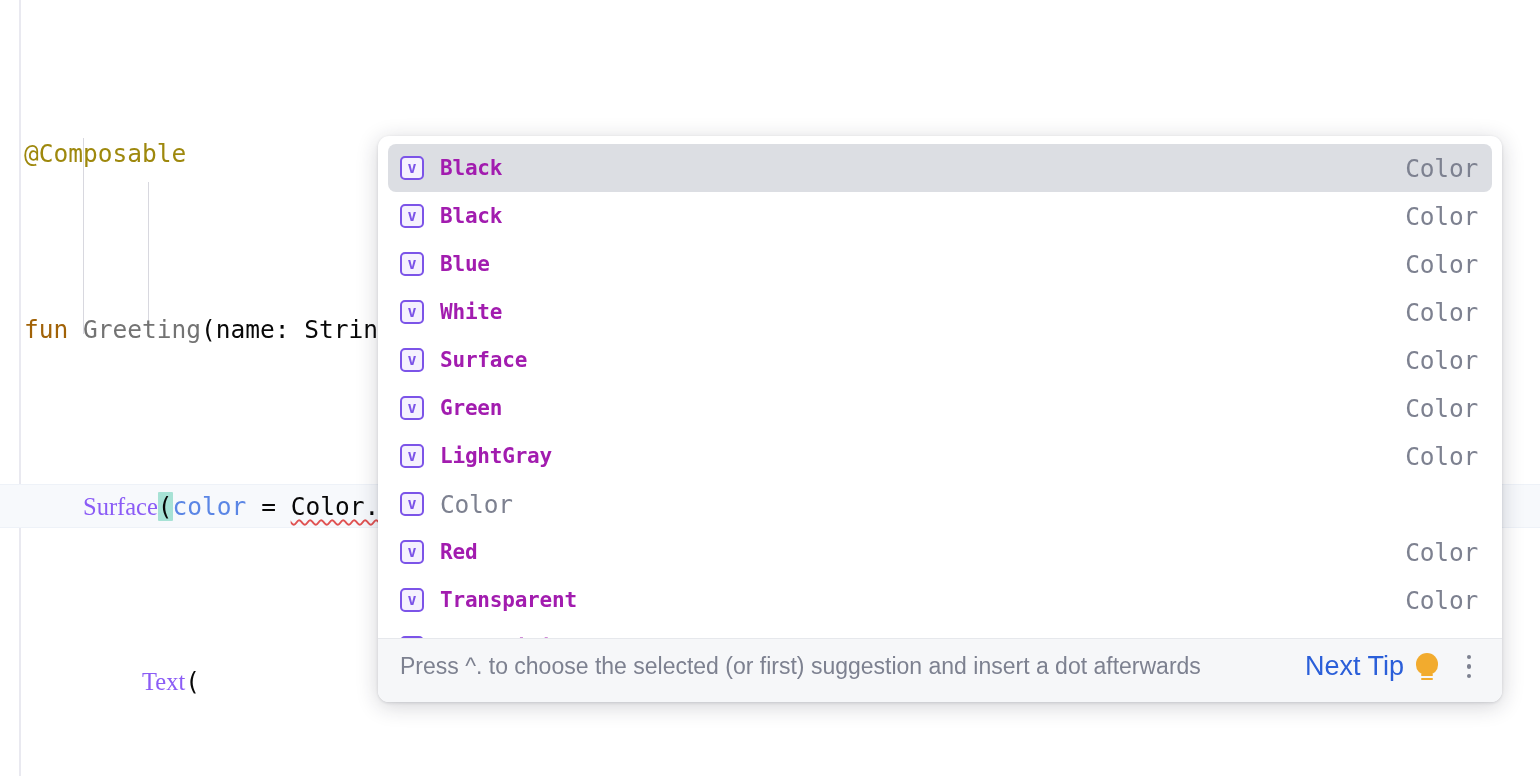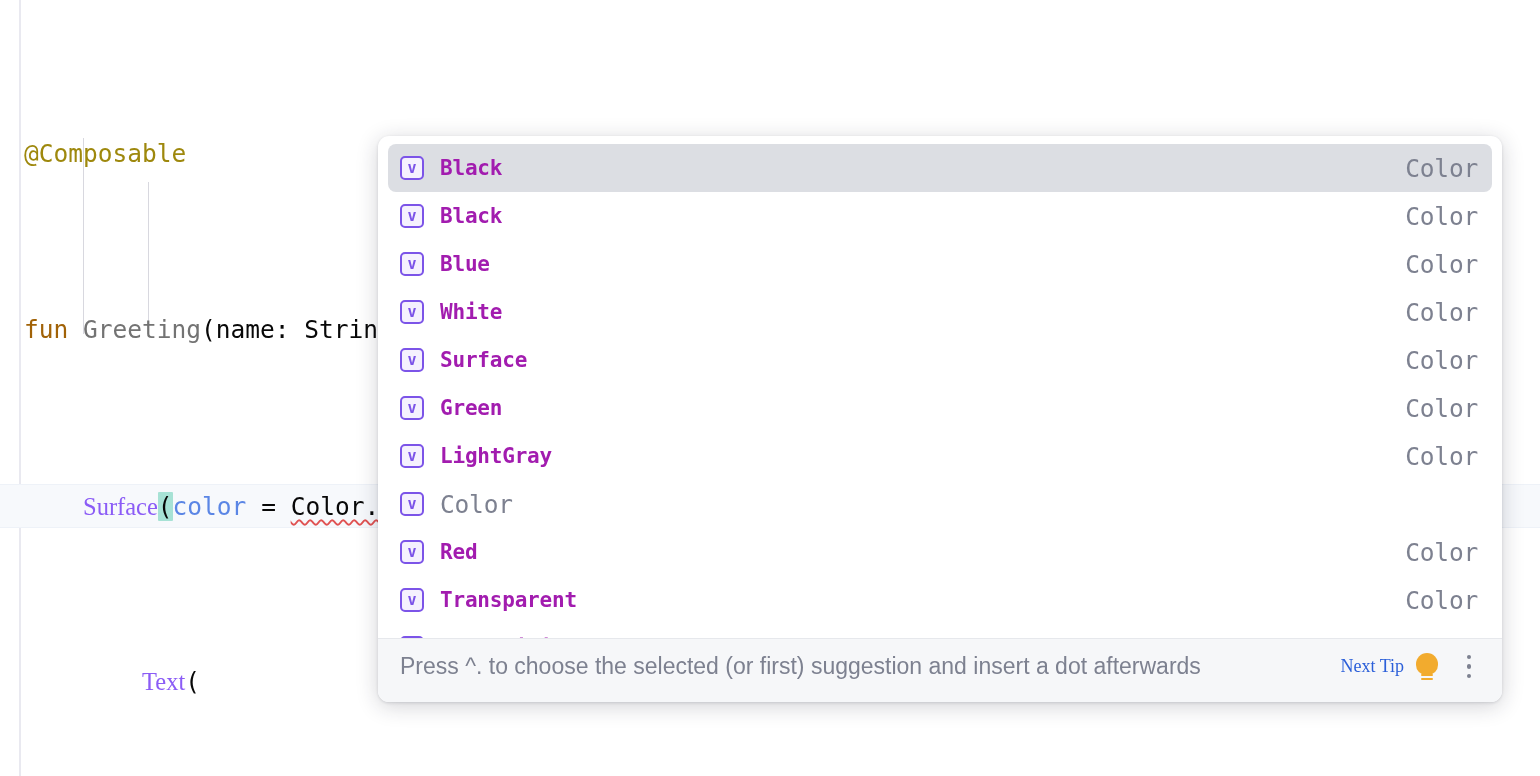--- a/index.html
+++ b/index.html
@@ -185,22 +185,22 @@
   }
   .hint-text {
     font-family: "Liberation Sans", sans-serif;
     font-size: 23px;
     color: #7d8190;
     white-space: nowrap;
   }
   .footer-spacer { flex: 1 1 auto; }
 
   .next-tip {
-    font-family: Liberation Serif, serif;
-    font-size: 18px;
+    font-family: Liberation Sans, sans-serif;
+    font-size: 27px;
     color: #2b5fd9;
     white-space: nowrap;
     margin-right: 10px;
     cursor: pointer;
   }
 
   .bulb-icon {
     position: relative;
     width: 26px; height: 28px;
     margin-right: 18px;

